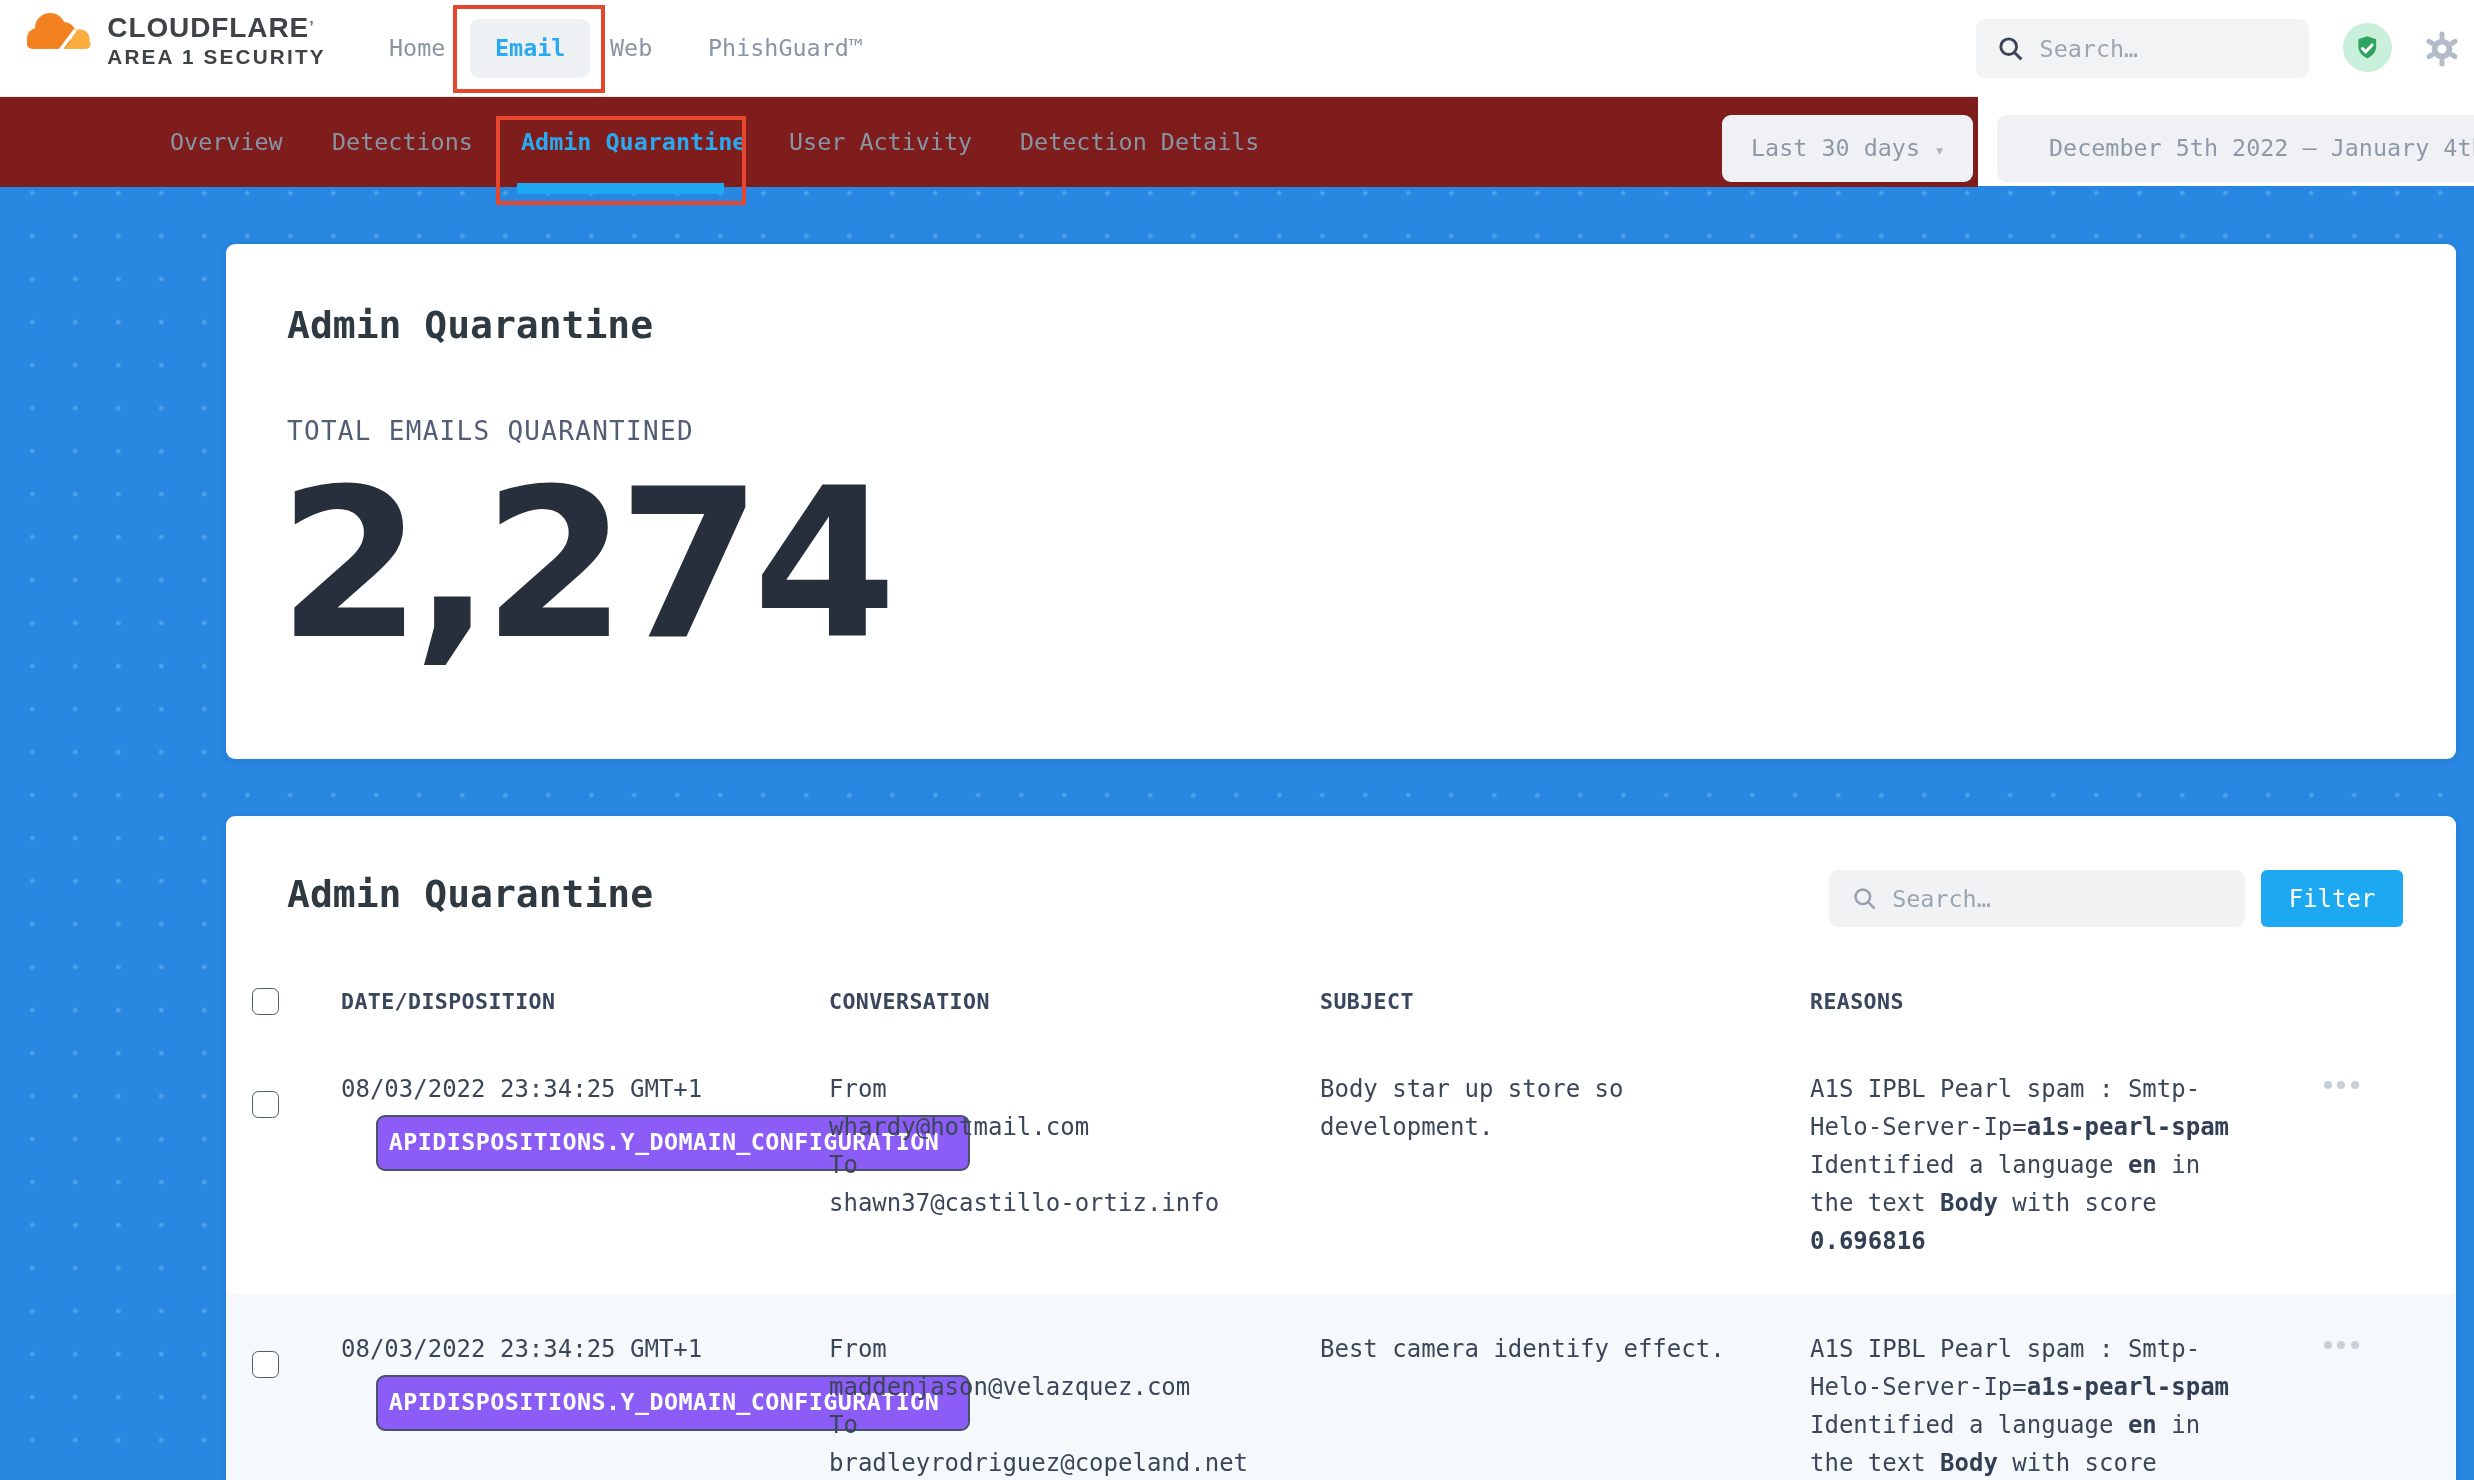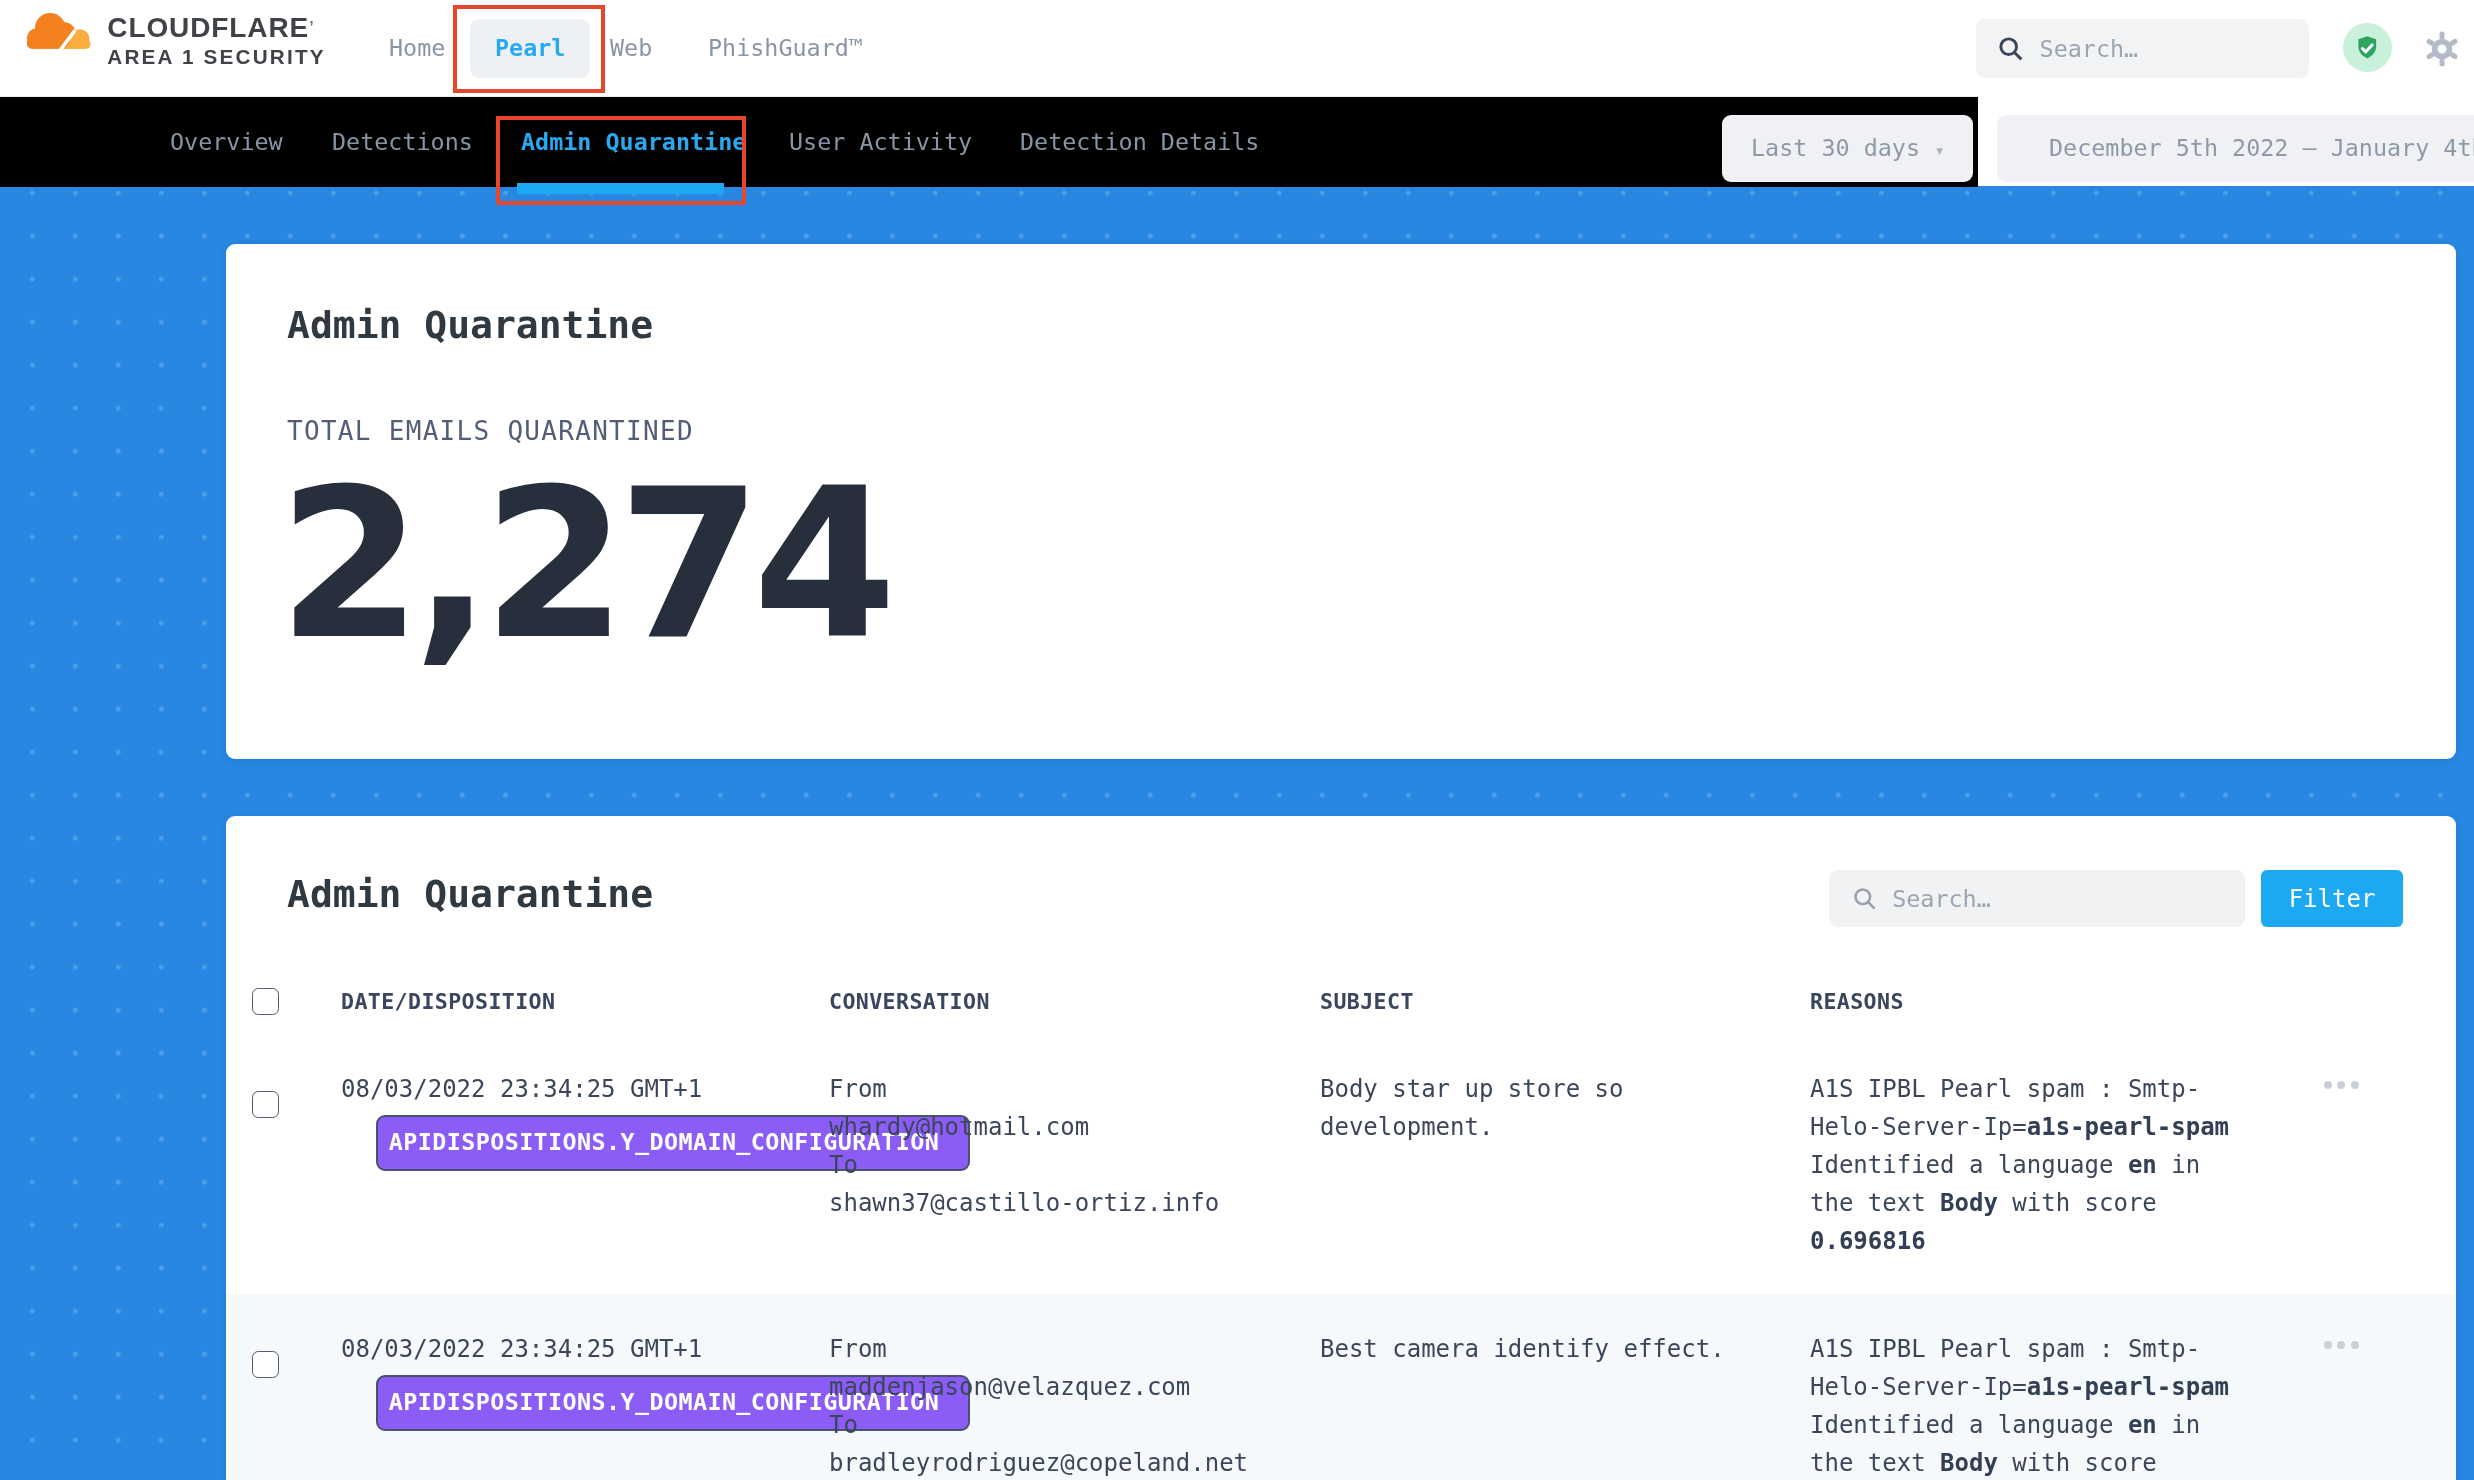--- a/index.html
+++ b/index.html
@@ -25,21 +25,21 @@
            display:flex;align-items:center;}
   .hsearch svg{margin-left:20px;}
   .hsearch input{border:none;outline:none;background:transparent;font-family:"DejaVu Sans Mono",monospace;
                  font-size:23.4px;color:#5A6678;margin-left:12.6px;width:225px;}
   .hsearch input::placeholder{color:#9AA5B2;}
   .shield-badge{position:absolute;left:2343px;top:23.4px;width:49px;height:49px;border-radius:50%;
                 background:#C9F0DB;display:flex;align-items:center;justify-content:center;cursor:pointer;}
   .gear{position:absolute;left:2422px;top:29px;cursor:pointer;}
 
   
-  .subnav{position:absolute;left:0;top:96px;width:1978px;height:90px;background:#000000;
+  .subnav{position:absolute;left:0;top:96px;width:1978px;height:90px;background:#7f1d1d;
           border-top:1.8px solid #E7EAEE;z-index:15;}
   .tab{position:absolute;top:0;height:90px;line-height:90px;font-size:23.4px;color:#8795A5;cursor:pointer;white-space:nowrap;}
   .tab:nth-of-type(1){left:170px;}
   .tab:nth-of-type(2){left:332px;}
   .tab:nth-of-type(3){left:521px;}
   .tab:nth-of-type(4){left:789px;}
   .tab:nth-of-type(5){left:1020px;}
   .tab.active{color:#28A9F0;font-weight:bold;}
   .active-underline{position:absolute;left:517px;bottom:-7.2px;width:207px;height:10.8px;background:#1CA9F1;z-index:16;}
   .pill{position:absolute;top:18px;height:67px;line-height:67px;background:#EFF1F4;border-radius:9px;
@@ -119,21 +119,21 @@
         <rect x="0" y="49" width="82" height="9" fill="#fff"></rect>
       </svg>
       <div class="brand">
         <div class="brand-top"><span>CLOUDFLARE</span><span class="mark">’</span></div>
         <div class="brand-sub">AREA 1 SECURITY</div>
       </div>
     </div>
 
     <nav id="main-nav">
         <div class="nav-item">Home</div>
-        <div class="nav-item active">Pearl</div>
+        <div class="nav-item active">Email</div>
         <div class="nav-item">Web</div>
         <div class="nav-item">PhishGuard™</div>
       </nav>
 
     <div class="hsearch">
       <svg width="29" height="29" viewBox="0 0 24 24">
         <circle cx="10.5" cy="10.5" r="6.5" fill="none" stroke="#3A4557" stroke-width="2.4"></circle>
         <path d="M15.5 15.5 L21 21" stroke="#3A4557" stroke-width="2.4"></path>
       </svg>
       <input type="text" placeholder="Search…" style="">

